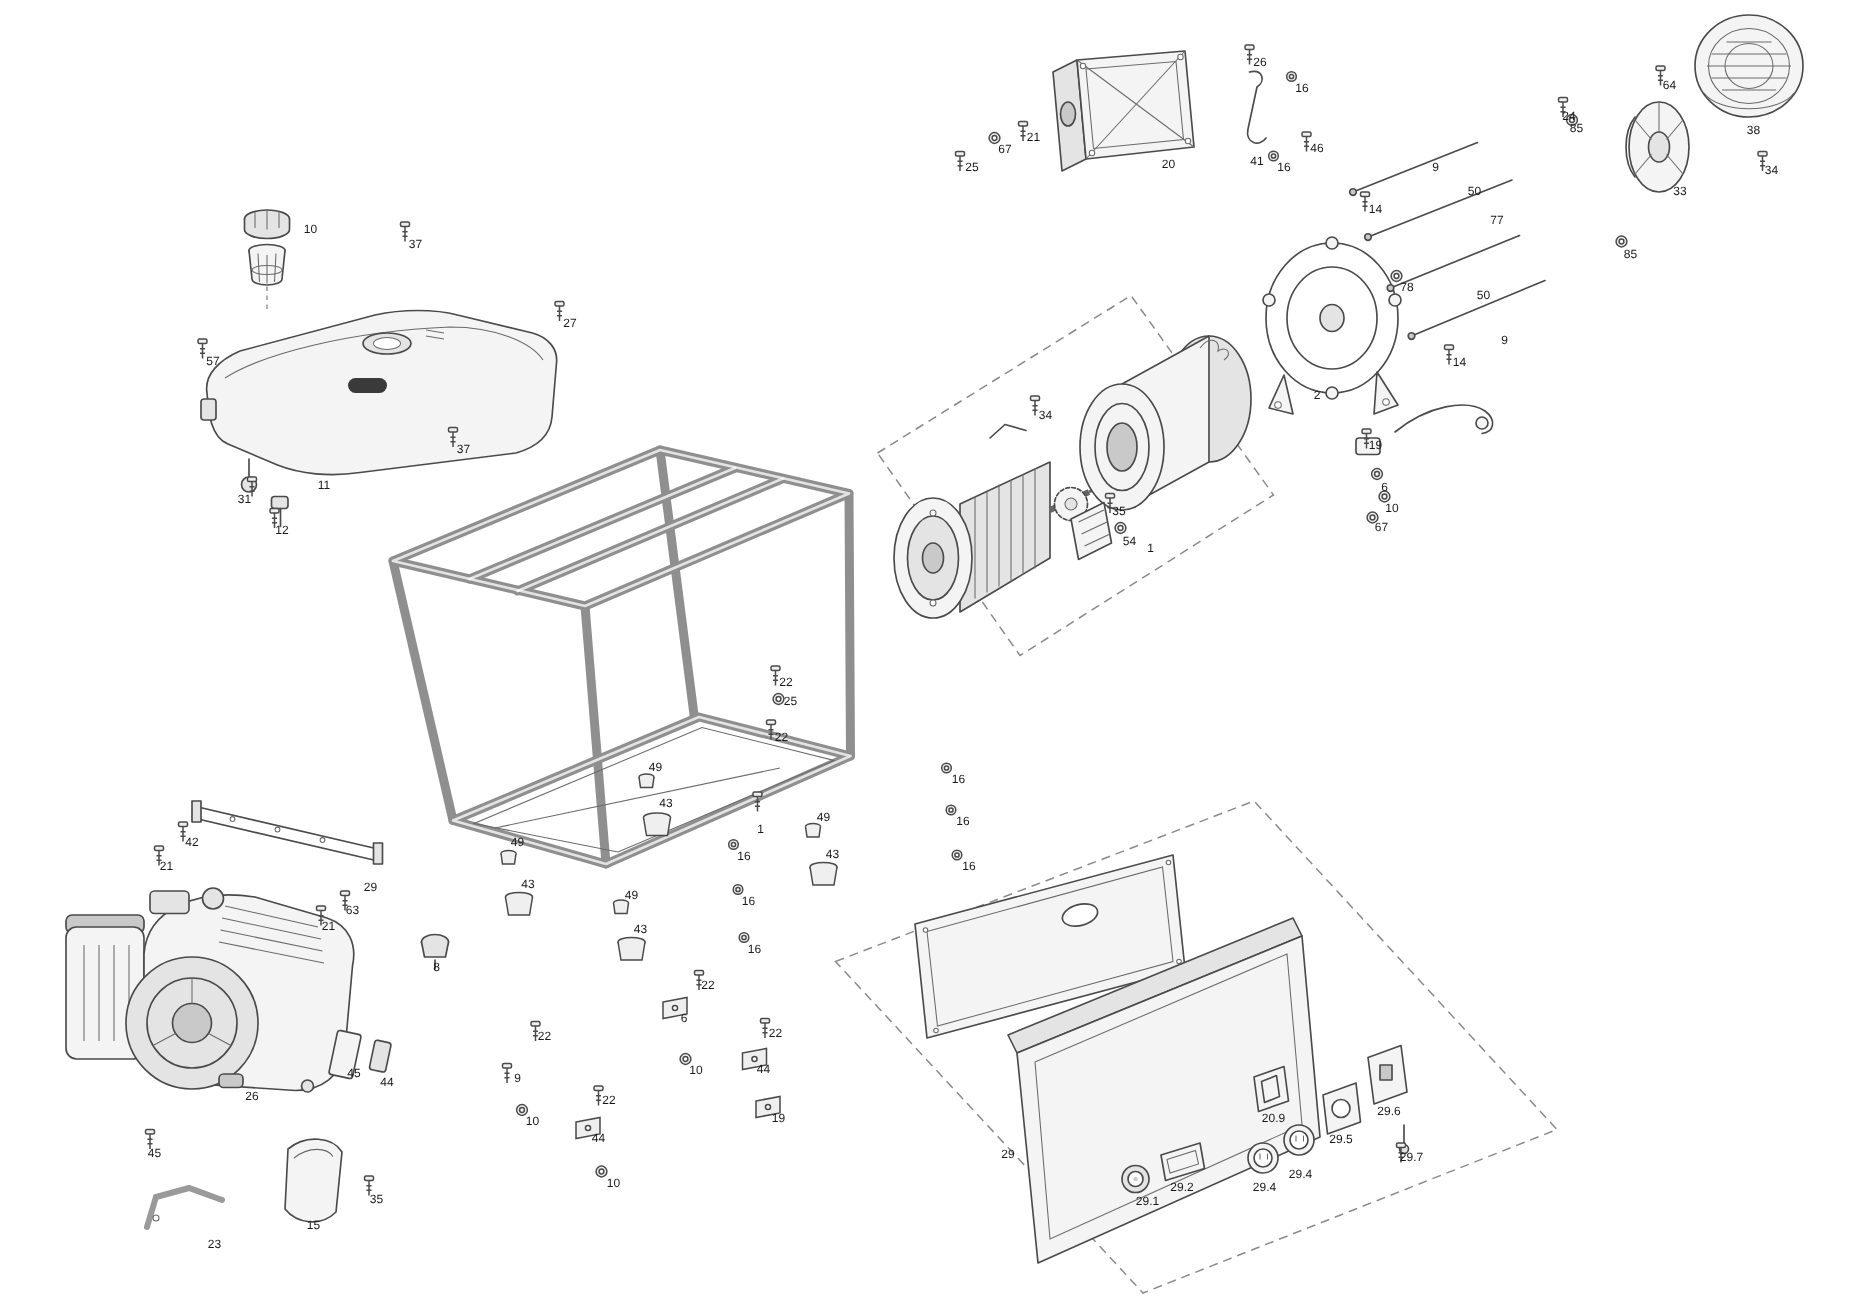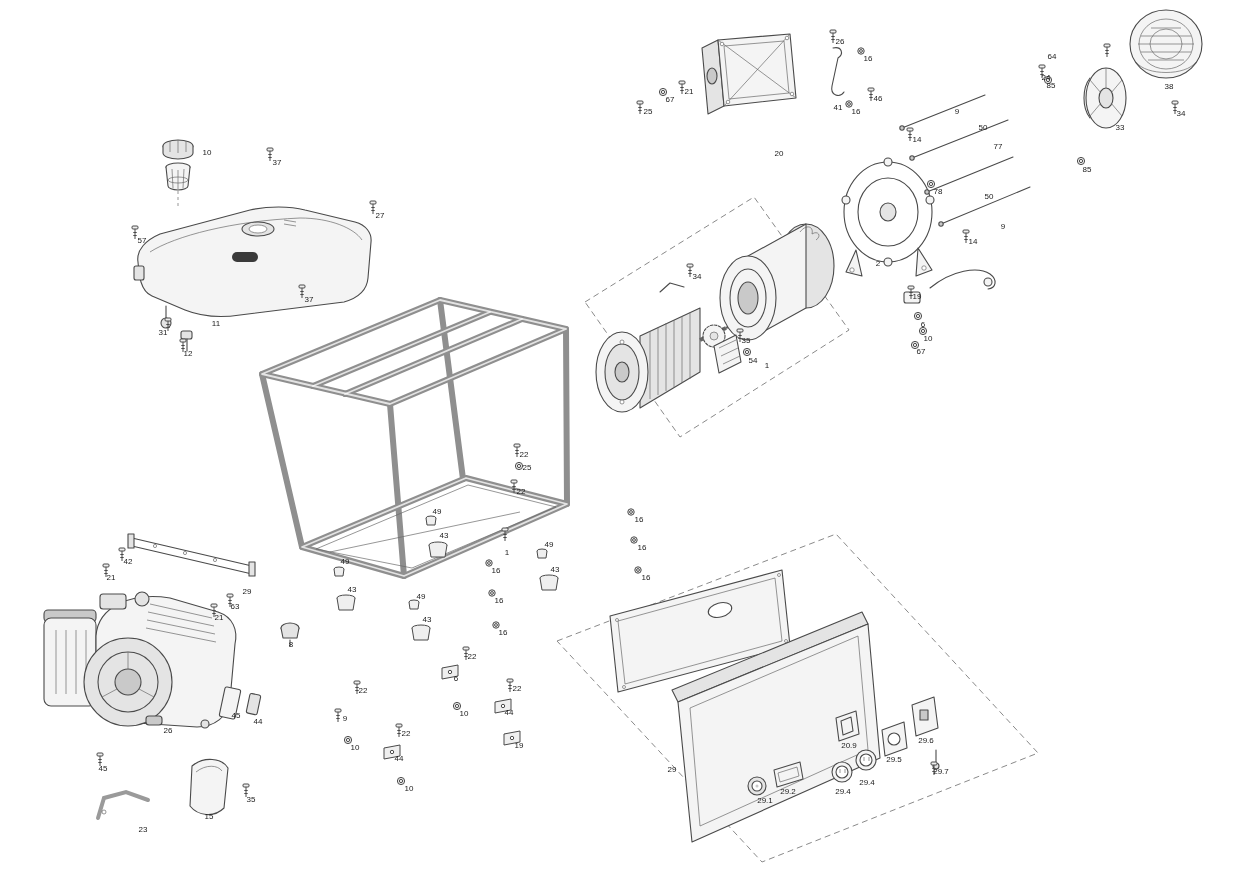--- a/index.html
+++ b/index.html
@@ -670,37 +670,37 @@
       <span class="callout" style="left: 399px; top: 759px;">44</span>
       <span class="callout" style="left: 409px; top: 789px;">10</span>
       <span class="callout" style="left: 697px; top: 277px;">34</span>
       <span class="callout" style="left: 746px; top: 341px;">35</span>
       <span class="callout" style="left: 753px; top: 361px;">54</span>
       <span class="callout" style="left: 767px; top: 366px;">1</span>
       <span class="callout" style="left: 878px; top: 264px;">2</span>
       <span class="callout" style="left: 648px; top: 112px;">25</span>
       <span class="callout" style="left: 670px; top: 100px;">67</span>
       <span class="callout" style="left: 689px; top: 92px;">21</span>
-      <span class="callout" style="left: 779px; top: 110px; margin-top: 44px;">20</span>
+      <span class="callout" style="left: 779px; top: 110px;">20</span>
       <span class="callout" style="left: 840px; top: 42px;">26</span>
       <span class="callout" style="left: 868px; top: 59px;">16</span>
       <span class="callout" style="left: 838px; top: 108px;">41</span>
       <span class="callout" style="left: 856px; top: 112px;">16</span>
       <span class="callout" style="left: 878px; top: 99px;">46</span>
       <span class="callout" style="left: 917px; top: 140px;">14</span>
       <span class="callout" style="left: 957px; top: 112px;">9</span>
       <span class="callout" style="left: 983px; top: 128px;">50</span>
       <span class="callout" style="left: 998px; top: 147px;">77</span>
       <span class="callout" style="left: 938px; top: 192px;">78</span>
       <span class="callout" style="left: 989px; top: 197px;">50</span>
       <span class="callout" style="left: 1003px; top: 227px;">9</span>
       <span class="callout" style="left: 973px; top: 242px;">14</span>
       <span class="callout" style="left: 1046px; top: 78px;">24</span>
       <span class="callout" style="left: 1051px; top: 86px;">85</span>
-      <span class="callout" style="left: 1052px; top: 57px; text-align: right;">64</span>
+      <span class="callout" style="left: 1113px; top: 57px; text-align: right;">64</span>
       <span class="callout" style="left: 1120px; top: 128px;">33</span>
       <span class="callout" style="left: 1181px; top: 114px;">34</span>
       <span class="callout" style="left: 1169px; top: 87px;">38</span>
       <span class="callout" style="left: 1087px; top: 170px;">85</span>
       <span class="callout" style="left: 917px; top: 297px;">19</span>
       <span class="callout" style="left: 923px; top: 325px;">6</span>
       <span class="callout" style="left: 928px; top: 339px;">10</span>
       <span class="callout" style="left: 921px; top: 352px;">67</span>
       <span class="callout" style="left: 672px; top: 770px;">29</span>
       <span class="callout" style="left: 765px; top: 801px;">29.1</span>

